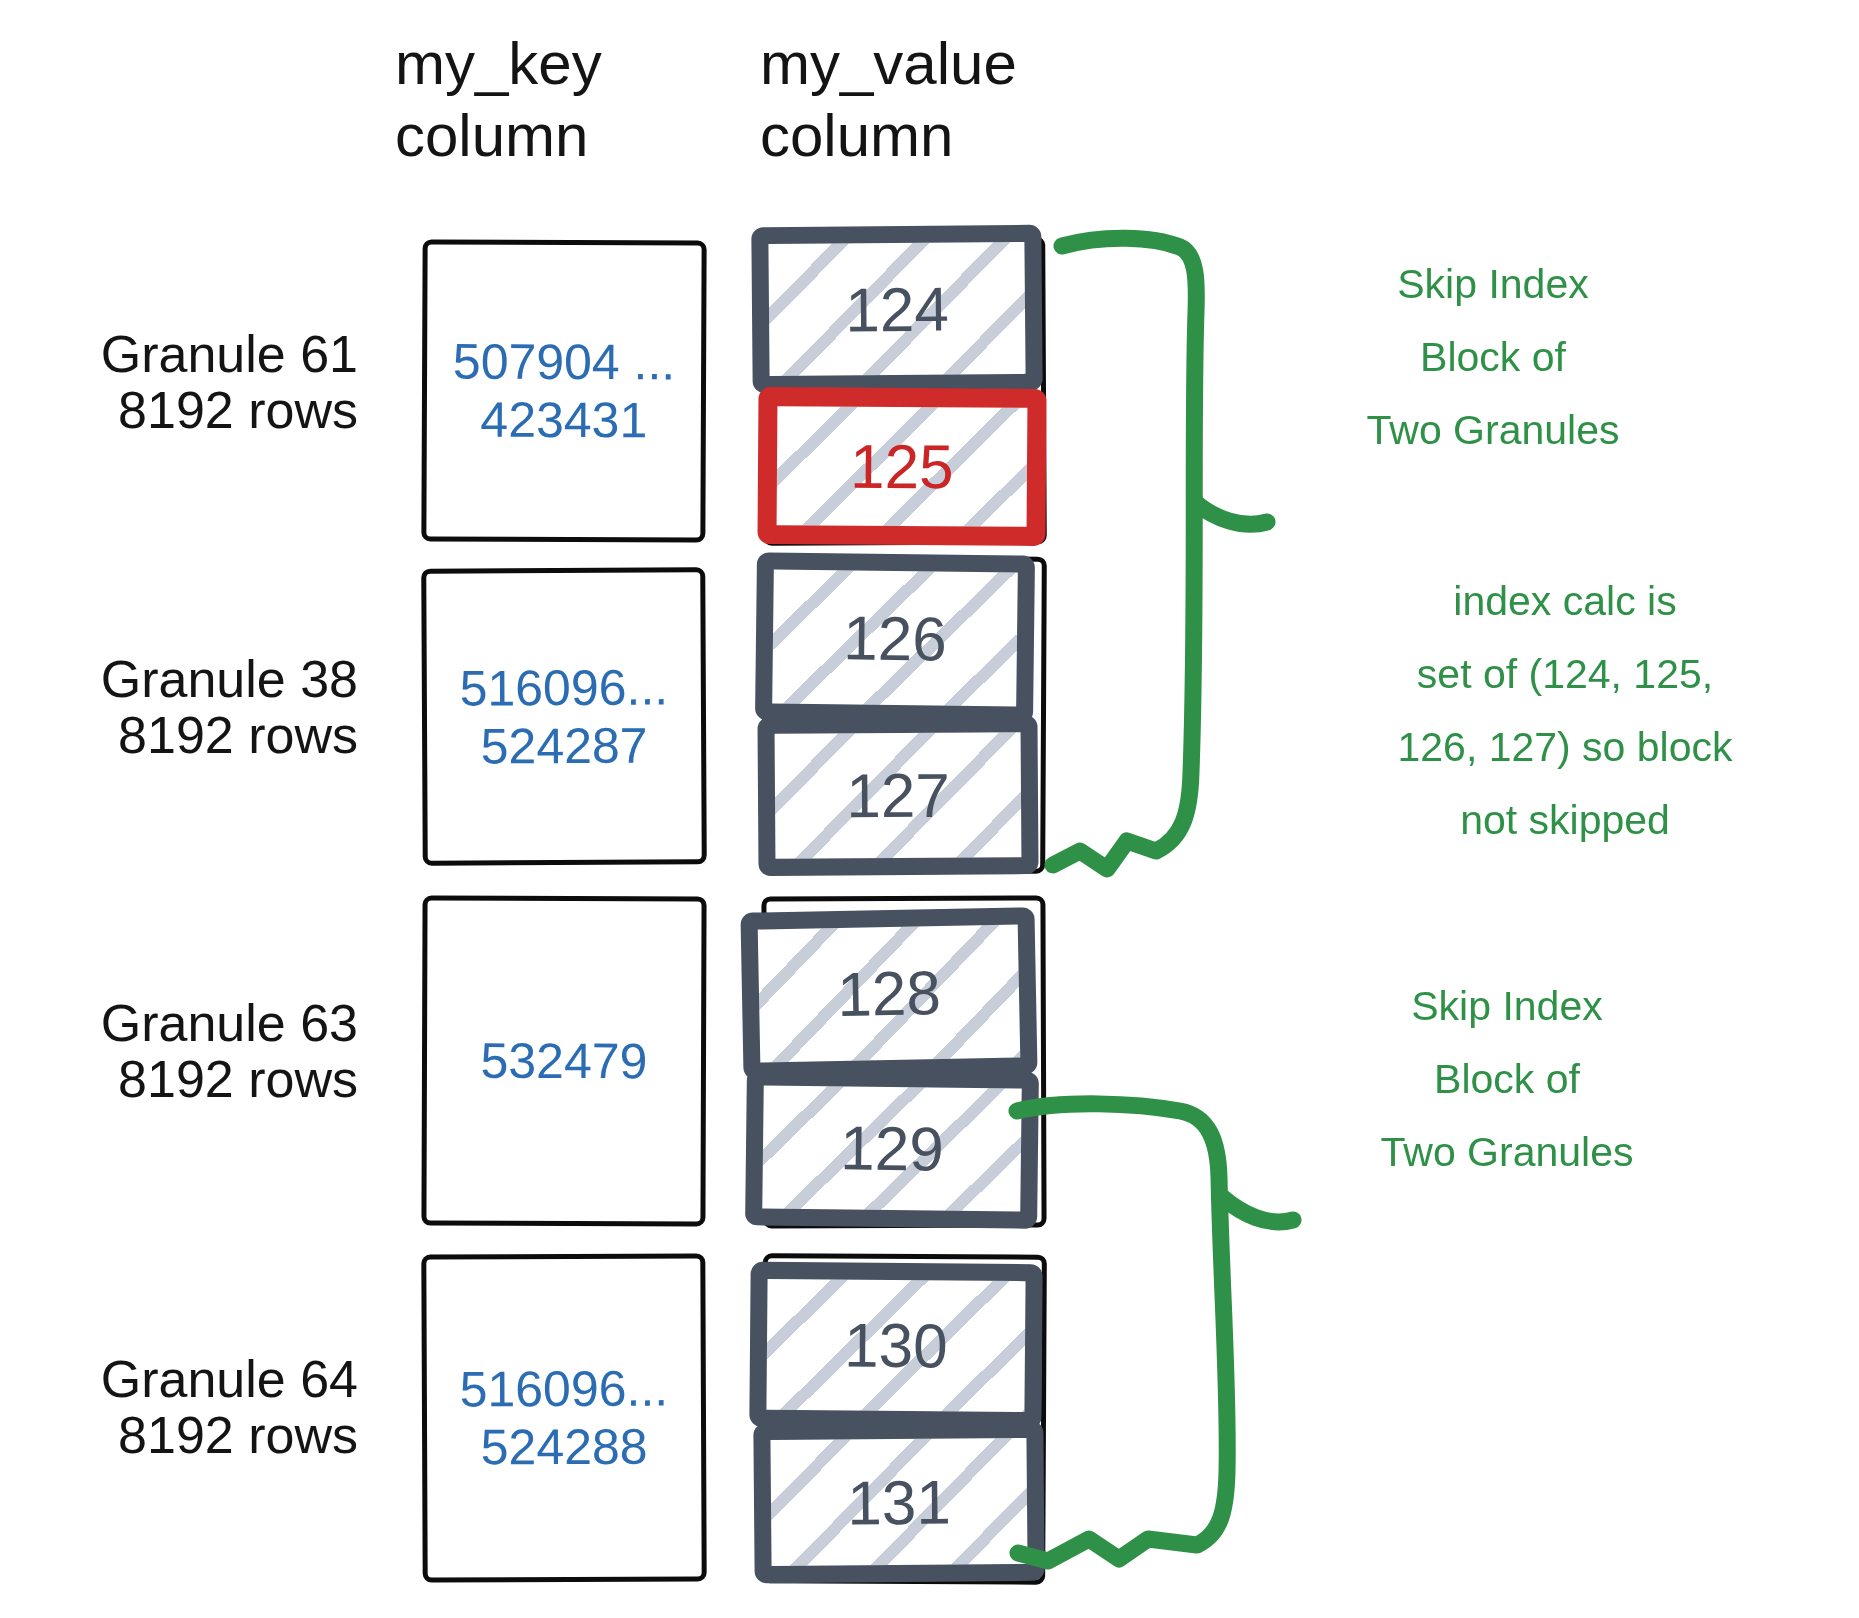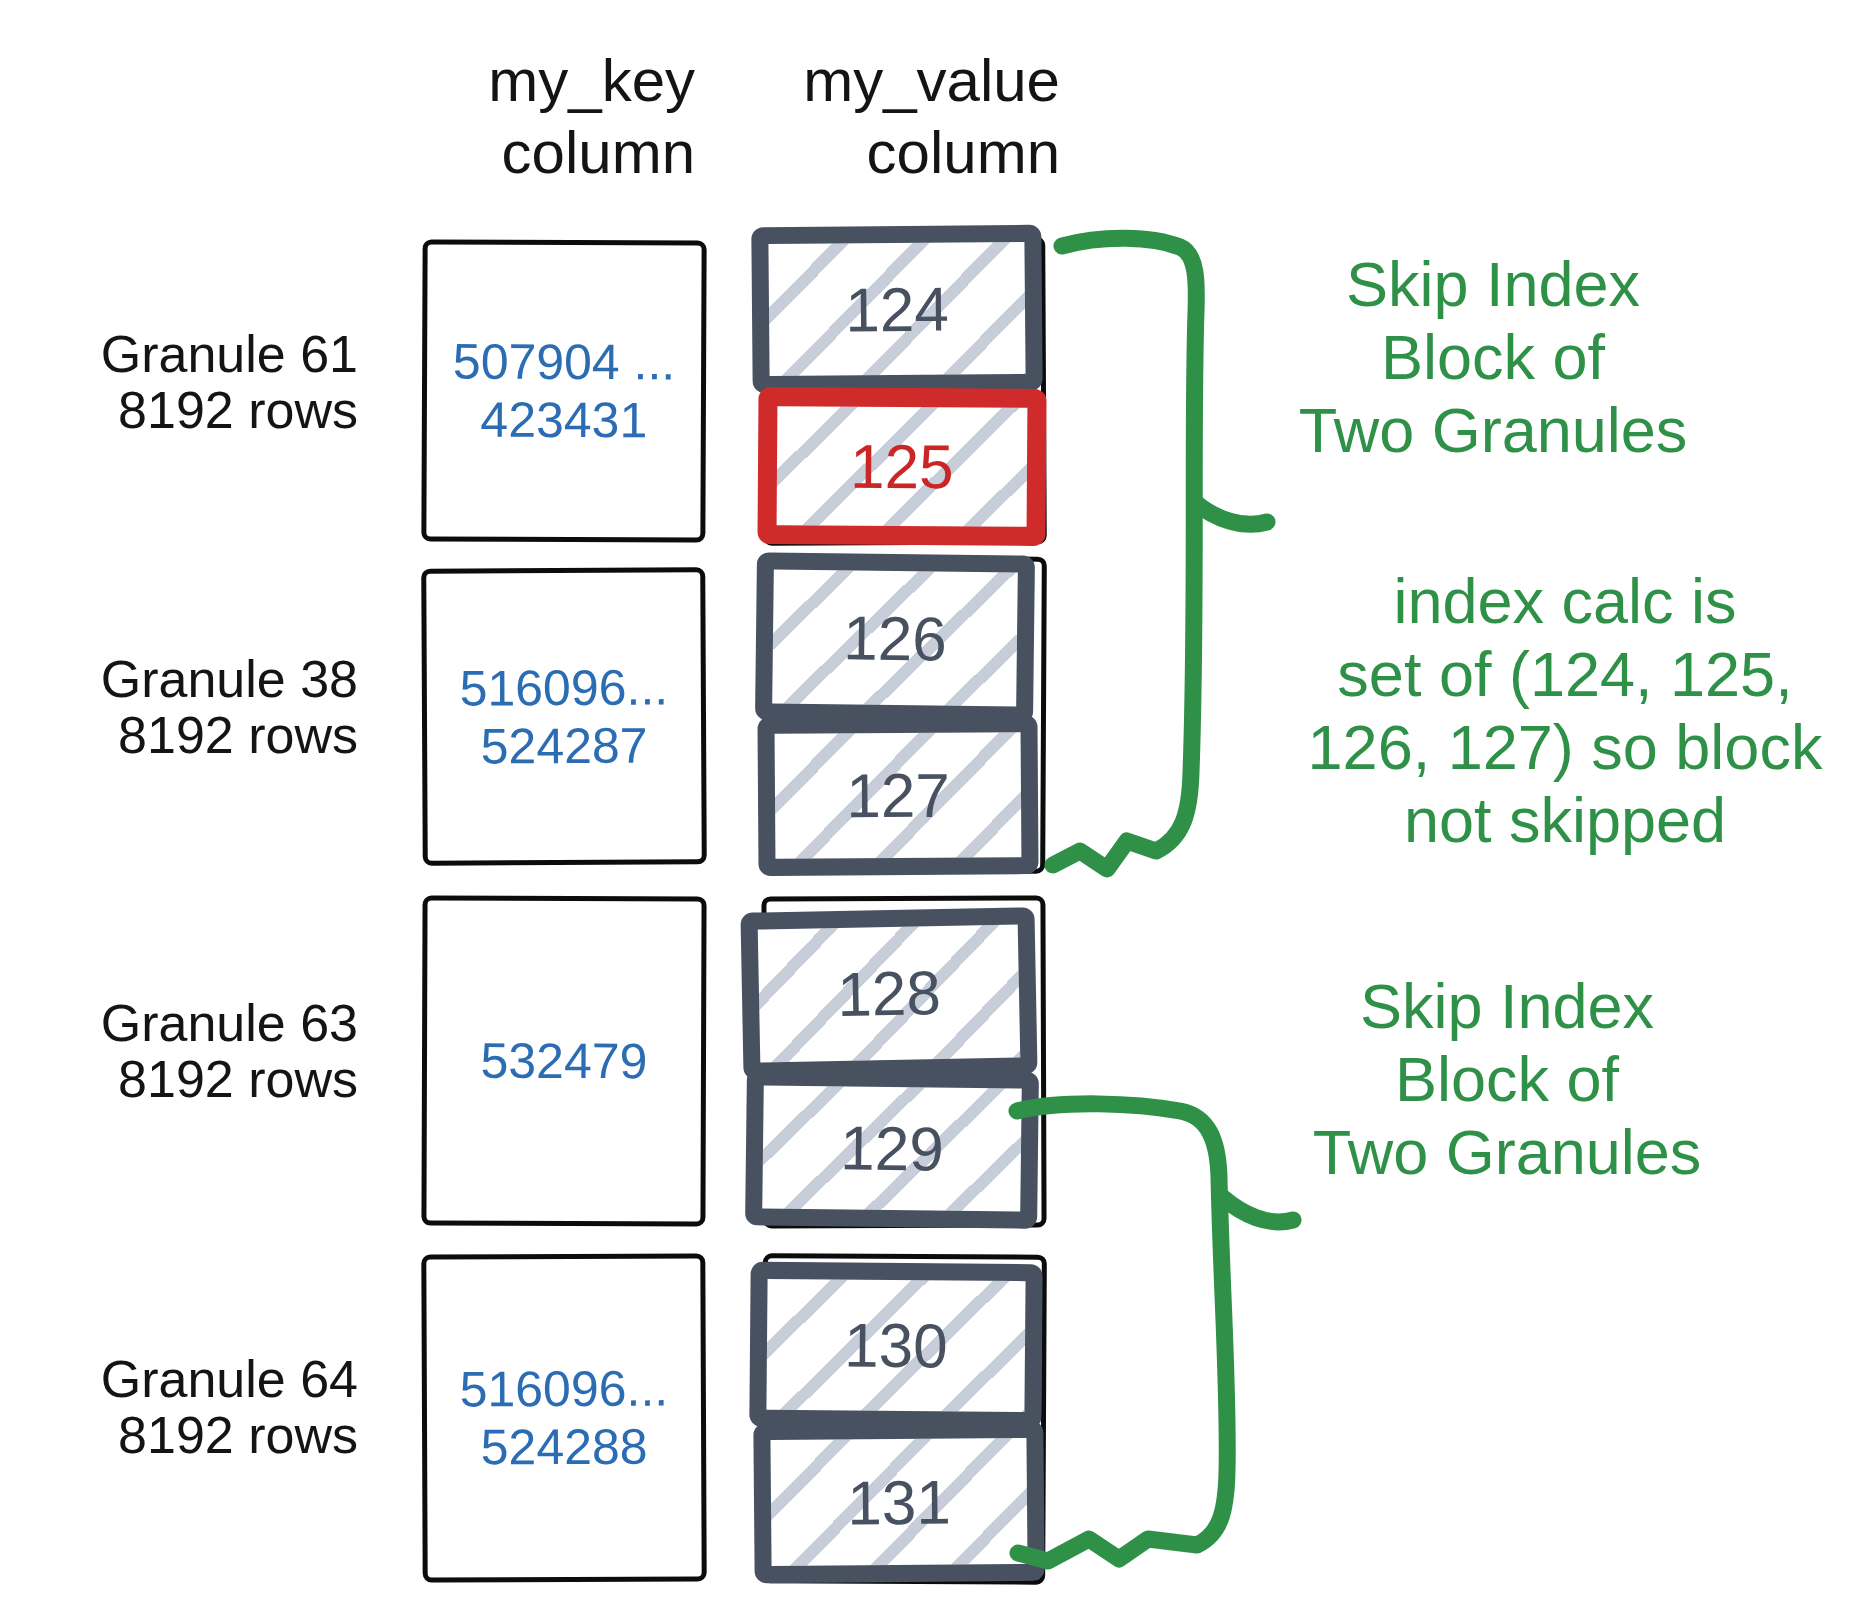--- a/index.html
+++ b/index.html
@@ -1,21 +1,21 @@
 <!DOCTYPE html>
 <html><head>
 <meta charset="utf-8">
 <style>
   html,body{margin:0;padding:0;background:#ffffff;}
   .canvas{
     position:relative;width:1859px;height:1618px;background:#fff;
     font-family:"Liberation Sans",sans-serif;overflow:hidden;
   }
   
-  .col-header{position:absolute;top:45px;width:300px;text-align:right;
+  .col-header{position:absolute;top:28px;width:300px;text-align:left;
     font-size:60px;line-height:72px;color:#141414;}
   .header-key{left:395px;}
   .header-value{left:760px;}
 
   
   .granule-label{position:absolute;left:38px;width:320px;text-align:right;
     font-size:52px;line-height:56px;color:#141414;}
   .gl0{top:326px}.gl1{top:651px}.gl2{top:995px}.gl3{top:1351px}
 
   
@@ -49,21 +49,21 @@
   .vb00{left:752px;top:226px;width:290px;height:166px;transform:rotate(-.5deg)}
   .vb01{left:758px;top:388px;width:288px;height:157px;transform:rotate(.4deg)}
   .vb10{left:756px;top:554px;width:278px;height:168px;transform:rotate(.7deg)}
   .vb11{left:758px;top:716px;width:280px;height:159px;transform:rotate(-.4deg)}
   .vb20{left:742px;top:910px;width:294px;height:167px;transform:rotate(-1.1deg)}
   .vb21{left:746px;top:1070px;width:292px;height:157px;transform:rotate(.7deg)}
   .vb30{left:750px;top:1263px;width:292px;height:165px;transform:rotate(.5deg)}
   .vb31{left:754px;top:1422px;width:290px;height:160px;transform:rotate(-.5deg)}
 
   
-  .annot{position:absolute;text-align:center;font-size:63px;line-height:73px;color:#2f9147;}
+  .annot{position:absolute;text-align:center;font-size:41px;line-height:73px;color:#2f9147;}
   .a0{left:1233px;top:248px;width:520px}
   .a1{left:1285px;top:565px;width:560px}
   .a2{left:1247px;top:970px;width:520px}
   .a3{left:1285px;top:1289px;width:560px}
 
   
   .braces{position:absolute;left:0;top:0;width:1859px;height:1618px;pointer-events:none;}
   .braces path{fill:none;stroke:#2f9147;stroke-width:17;stroke-linecap:round;stroke-linejoin:round;}
 </style>
 </head>

